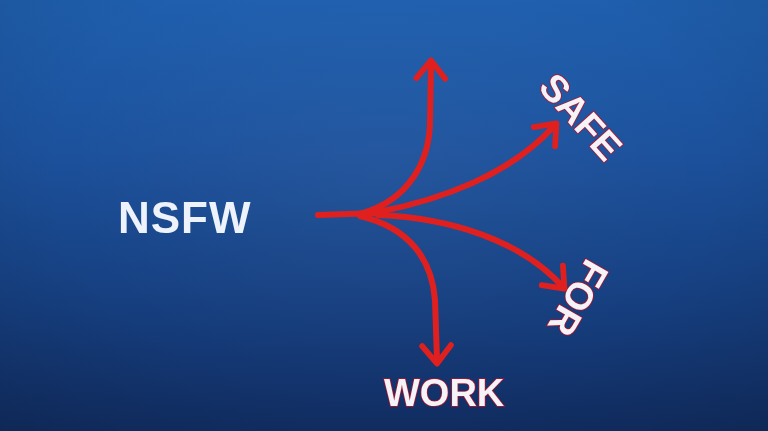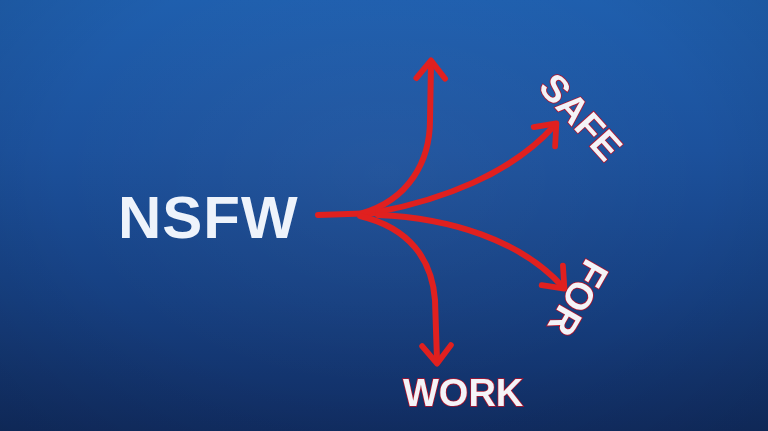--- a/index.html
+++ b/index.html
@@ -22,21 +22,21 @@
       inset: 0;
       background: radial-gradient(ellipse at 50% 40%, rgba(255,255,255,0.04) 0%, rgba(0,0,0,0) 60%, rgba(0,0,0,0.12) 100%);
       pointer-events: none;
     }
     .main-word {
       position: absolute;
       left: 118px;
       top: 186px;
       font-family: "Liberation Sans", sans-serif;
       font-weight: bold;
-      font-size: 60px;
+      font-size: 44px;
       line-height: 64px;
       color: #eef3fb;
       letter-spacing: 1px;
       z-index: 3;
     }
     svg.arrows {
       position: absolute;
       left: 0;
       top: 0;
       width: 768px;
@@ -73,21 +73,20 @@
       top: 279px;
       font-size: 38px;
       line-height: 38px;
       transform: rotate(120deg);
     }
     .word-work {
       left: 384px;
       top: 374px;
       font-size: 38px;
       line-height: 38px;
-      margin-left: 19px;
     }
   </style>
 </head>
 <body>
 
 <div id="canvas">
 
   <svg class="arrows" viewBox="0 0 768 431">
     <defs>
       <marker id="ah" viewBox="0 0 20 20" refX="10" refY="10" markerWidth="6" markerHeight="6" orient="auto-start-reverse" markerUnits="strokeWidth">

